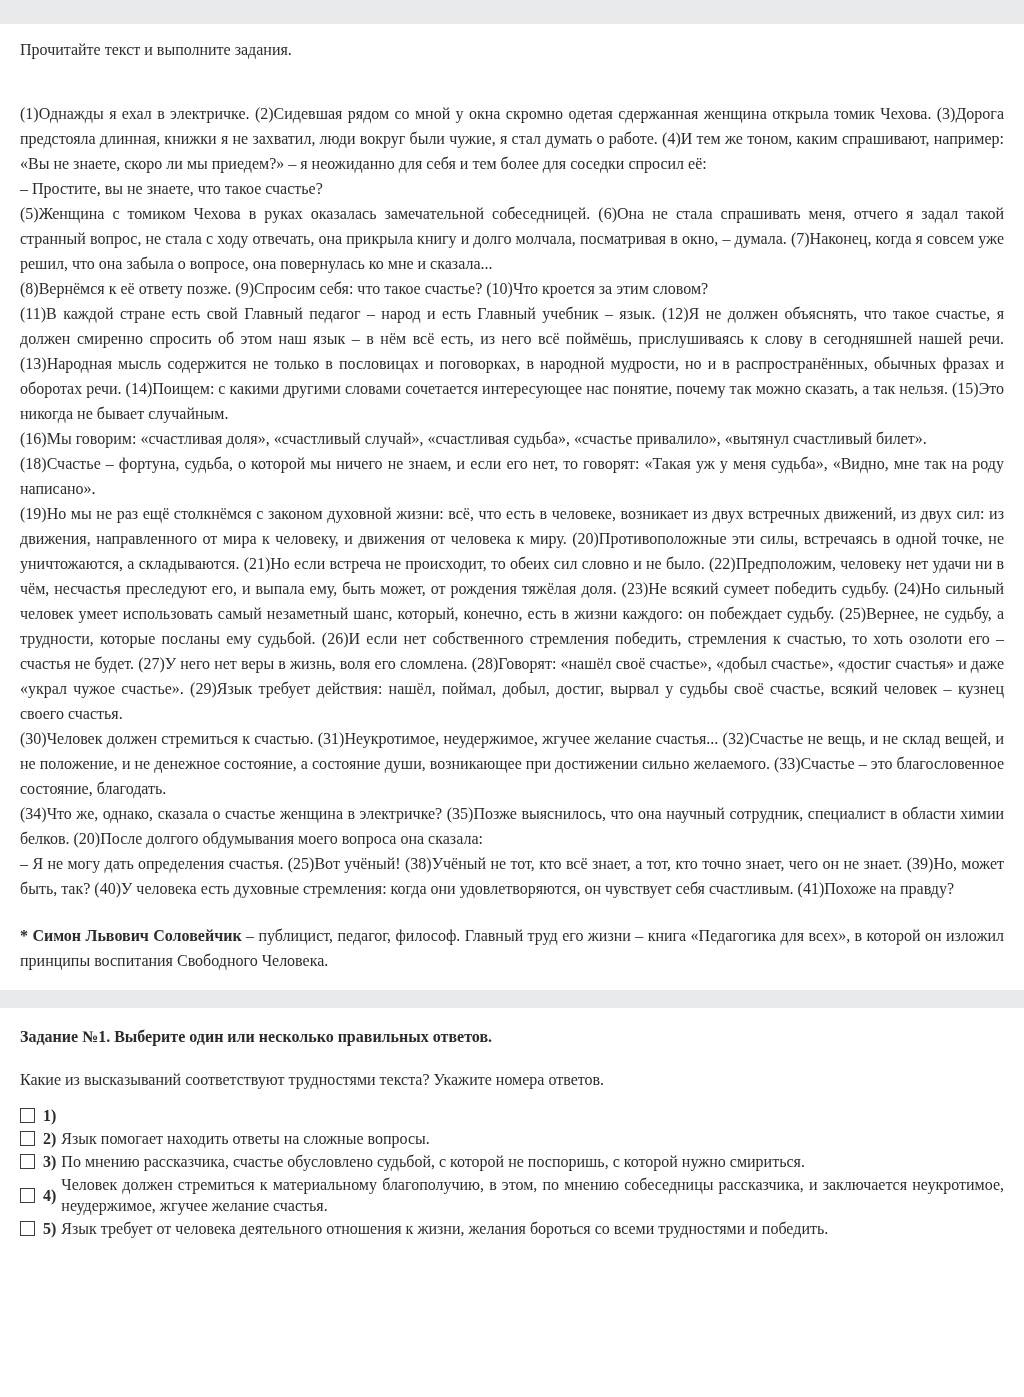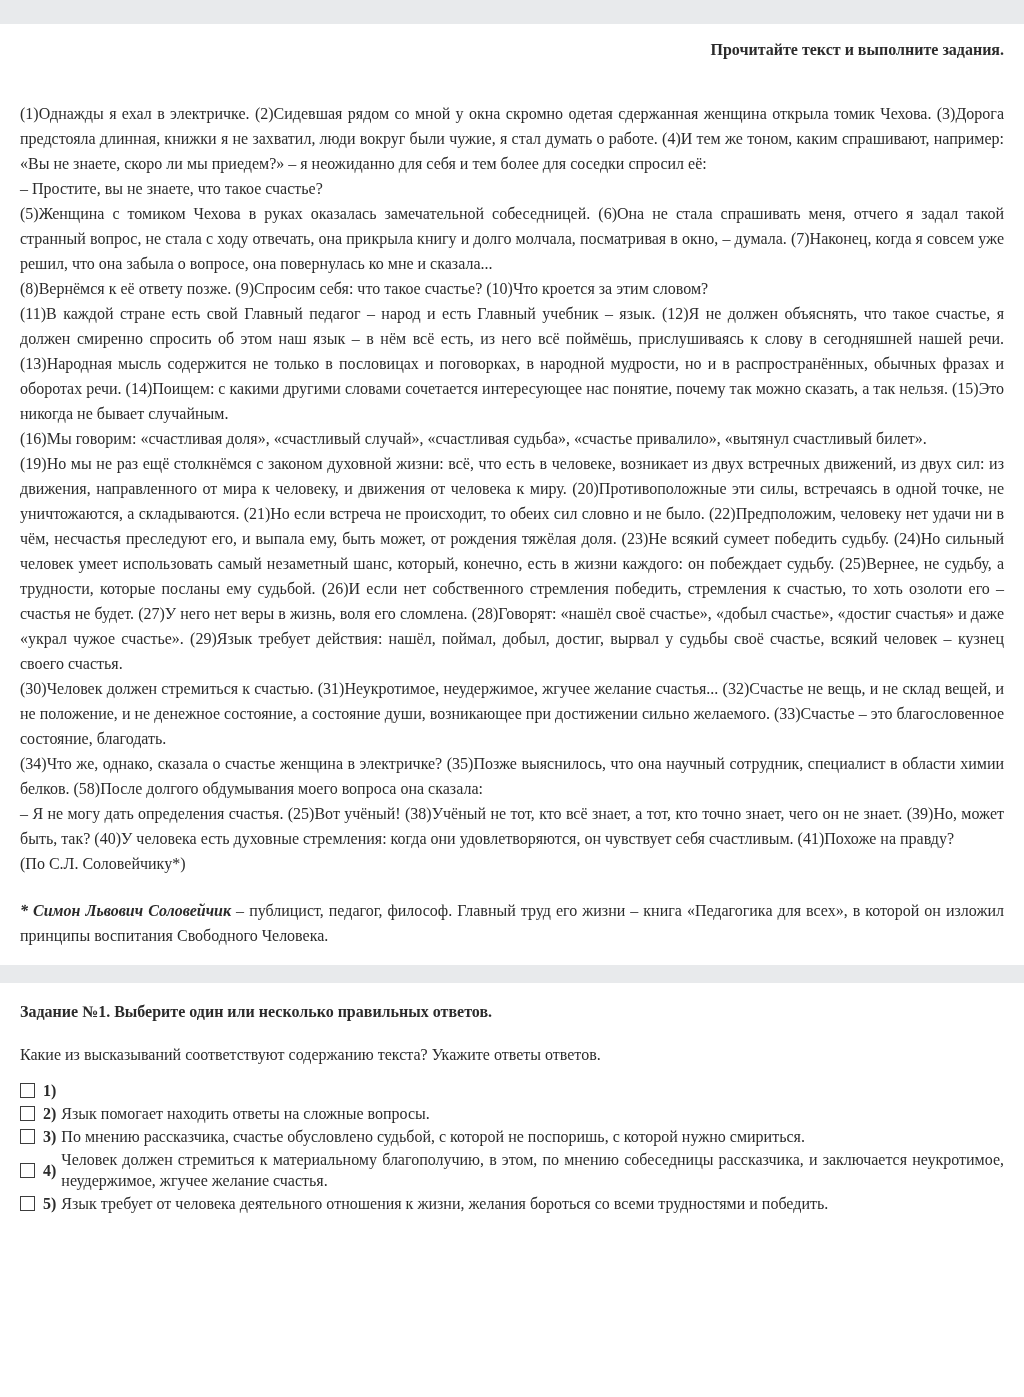--- a/index.html
+++ b/index.html
@@ -17,43 +17,41 @@
   .top-bar {
     width: 100%;
     height: 24px;
     background: #e8eaec;
   }
   .content {
     padding: 0 20px;
   }
   .page-title {
     font-size: 16px;
-    font-weight: bold;
+    font-weight: normal;
     margin: 15px 0 0 0;
     line-height: 22px;
-    text-align: right;
   }
   .reading-text {
     margin-top: 40px;
   }
   .reading-text p {
     margin: 0;
     font-size: 16px;
     line-height: 25px;
     text-align: justify;
   }
   .footnote {
     margin-top: 22px;
     font-size: 16px;
     line-height: 25px;
     text-align: justify;
   }
   .footnote .author {
     font-weight: bold;
-    font-style: italic;
   }
   .section-divider {
     width: 100%;
     height: 18px;
     background: #e8eaec;
     margin-top: 17px;
   }
   .task-title {
     font-size: 16px;
     font-weight: bold;
@@ -101,35 +99,35 @@
 <div class="content">
   <h1 class="page-title">Прочитайте текст и выполните задания.</h1>
 
   <div class="reading-text">
     <p>(1)Однажды я ехал в электричке. (2)Сидевшая рядом со мной у окна скромно одетая сдержанная женщина открыла томик Чехова. (3)Дорога предстояла длинная, книжки я не захватил, люди вокруг были чужие, я стал думать о работе. (4)И тем же тоном, каким спрашивают, например: «Вы не знаете, скоро ли мы приедем?» – я неожиданно для себя и тем более для соседки спросил её:</p>
     <p>– Простите, вы не знаете, что такое счастье?</p>
     <p>(5)Женщина с томиком Чехова в руках оказалась замечательной собеседницей. (6)Она не стала спрашивать меня, отчего я задал такой странный вопрос, не стала с ходу отвечать, она прикрыла книгу и долго молчала, посматривая в окно, – думала. (7)Наконец, когда я совсем уже решил, что она забыла о вопросе, она повернулась ко мне и сказала...</p>
     <p>(8)Вернёмся к её ответу позже. (9)Спросим себя: что такое счастье? (10)Что кроется за этим словом?</p>
     <p>(11)В каждой стране есть свой Главный педагог – народ и есть Главный учебник – язык. (12)Я не должен объяснять, что такое счастье, я должен смиренно спросить об этом наш язык – в нём всё есть, из него всё поймёшь, прислушиваясь к слову в сегодняшней нашей речи. (13)Народная мысль содержится не только в пословицах и поговорках, в народной мудрости, но и в распространённых, обычных фразах и оборотах речи. (14)Поищем: с какими другими словами сочетается интересующее нас понятие, почему так можно сказать, а так нельзя. (15)Это никогда не бывает случайным.</p>
     <p>(16)Мы говорим: «счастливая доля», «счастливый случай», «счастливая судьба», «счастье привалило», «вытянул счастливый билет».</p>
+    <p>(18)Счастье – фортуна, судьба, о которой мы ничего не знаем, и если его нет, то говорят: «Такая уж у меня судьба», «Видно, мне так на роду написано».</p>
     <p>(19)Но мы не раз ещё столкнёмся с законом духовной жизни: всё, что есть в человеке, возникает из двух встречных движений, из двух сил: из движения, направленного от мира к человеку, и движения от человека к миру. (20)Противоположные эти силы, встречаясь в одной точке, не уничтожаются, а складываются. (21)Но если встреча не происходит, то обеих сил словно и не было. (22)Предположим, человеку нет удачи ни в чём, несчастья преследуют его, и выпала ему, быть может, от рождения тяжёлая доля. (23)Не всякий сумеет победить судьбу. (24)Но сильный человек умеет использовать самый незаметный шанс, который, конечно, есть в жизни каждого: он побеждает судьбу. (25)Вернее, не судьбу, а трудности, которые посланы ему судьбой. (26)И если нет собственного стремления победить, стремления к счастью, то хоть озолоти его – счастья не будет. (27)У него нет веры в жизнь, воля его сломлена. (28)Говорят: «нашёл своё счастье», «добыл счастье», «достиг счастья» и даже «украл чужое счастье». (29)Язык требует действия: нашёл, поймал, добыл, достиг, вырвал у судьбы своё счастье, всякий человек – кузнец своего счастья.</p>
     <p>(30)Человек должен стремиться к счастью. (31)Неукротимое, неудержимое, жгучее желание счастья... (32)Счастье не вещь, и не склад вещей, и не положение, и не денежное состояние, а состояние души, возникающее при достижении сильно желаемого. (33)Счастье – это благословенное состояние, благодать.</p>
-    <p>(34)Что же, однако, сказала о счастье женщина в электричке? (35)Позже выяснилось, что она научный сотрудник, специалист в области химии белков. (58)После долгого обдумывания моего вопроса она сказала:</p>
+    <p>(34)Что же, однако, сказала о счастье женщина в электричке? (35)Позже выяснилось, что она научный сотрудник, специалист в области химии белков. (20)После долгого обдумывания моего вопроса она сказала:</p>
     <p>– Я не могу дать определения счастья. (25)Вот учёный! (38)Учёный не тот, кто всё знает, а тот, кто точно знает, чего он не знает. (39)Но, может быть, так? (40)У человека есть духовные стремления: когда они удовлетворяются, он чувствует себя счастливым. (41)Похоже на правду?</p>
-    <p>(По С.Л. Соловейчику*)</p>
   </div>
 
   <div class="footnote"><span class="author">* Симон Львович Соловейчик</span><span> – публицист, педагог, философ. Главный труд его жизни – книга «Педагогика для всех», в которой он изложил принципы воспитания Свободного Человека.</span></div>
 </div>
 
 <div class="section-divider"></div>
 
 <div class="content">
   <h2 class="task-title">Задание №1. Выберите один или несколько правильных ответов.</h2>
-  <p class="task-question">Какие из высказываний соответствуют содержанию текста? Укажите ответы ответов.</p>
+  <p class="task-question">Какие из высказываний соответствуют трудностями текста? Укажите номера ответов.</p>
 
   <div class="options">
     <div class="option">
       <div class="checkbox"></div>
       <span class="num">1)</span>
     </div>
     <div class="option">
       <div class="checkbox"></div>
       <span class="num">2)</span>
       <span class="label">Язык помогает находить ответы на сложные вопросы.</span>

